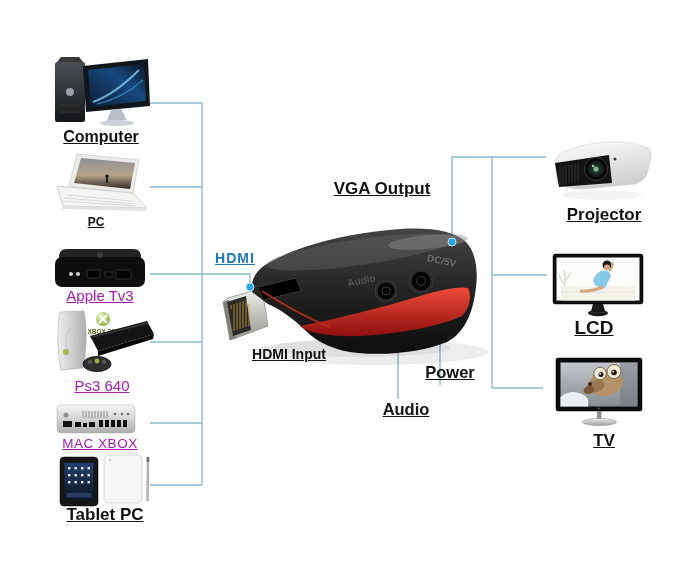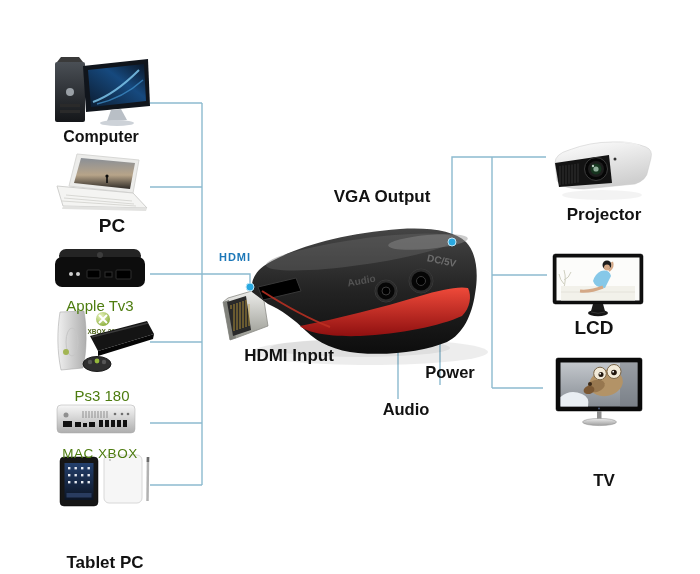--- a/index.html
+++ b/index.html
@@ -3,23 +3,23 @@
 <meta charset="utf-8">
 <style>
   html,body{margin:0;padding:0;background:#fff;}
   .canvas{
     position:relative;width:700px;height:574px;background:#ffffff;overflow:hidden;
     font-family:"Liberation Sans",sans-serif;
   }
   svg.scene{position:absolute;left:0;top:0;}
   .label{
     position:absolute;transform:translateX(-50%);white-space:nowrap;
-    color:#121212;font-weight:bold;line-height:1.1;
+    color:#121212;font-weight:bold;line-height:1.1;text-decoration:underline;
   }
-  .lbl-reg{font-weight:normal;color:#4d7c0f;margin-top:10px;}
+  .lbl-reg{font-weight:normal;color:#a21caf;}
   .lbl-hdmi{color:#1c77b8;letter-spacing:1px;}
   svg text{font-family:"Liberation Sans",sans-serif;}
 </style>
 </head>
 <body>
 
 <div class="canvas">
 
   <svg class="scene" width="700" height="574" viewBox="0 0 700 574">
     <defs>
@@ -275,29 +275,29 @@
 
       <text x="362" y="284" font-size="10" font-weight="bold" fill="#535353" text-anchor="middle" transform="rotate(-10 362 284)">Audio</text>
       <text x="441" y="264" font-size="10" font-weight="bold" fill="#6d6d6d" text-anchor="middle" transform="rotate(12 441 264)">DC/5V</text>
     </g>
 
     <circle cx="250" cy="287" r="4" fill="#29a8e0" stroke="#bfe6f7" stroke-width="1"></circle>
     <circle cx="452" cy="242" r="4" fill="#29a8e0" stroke="#bfe6f7" stroke-width="1"></circle>
   </svg>
 
   <div class="label" style="left:101px;top:128px;font-size:16px;">Computer</div>
-  <div class="label" style="left:112px;top:216px;font-size:19px;">PC</div>
+  <div class="label" style="left:96px;top:216px;font-size:12px;">PC</div>
   <div class="label lbl-reg" style="left:100px;top:288px;font-size:15px;">Apple Tv3</div>
-  <div class="label lbl-reg" style="left:102px;top:378px;font-size:15px;">Ps3 180</div>
+  <div class="label lbl-reg" style="left:102px;top:378px;font-size:15px;">Ps3 640</div>
   <div class="label lbl-reg" style="left:100px;top:437px;font-size:13.5px;letter-spacing:0.5px;">MAC XBOX</div>
-  <div class="label" style="left:105px;top:506px;font-size:17px;margin-top:48px;">Tablet PC</div>
-
-  <div class="label" style="left:382px;top:188px;font-size:17px;">VGA Output</div>
-  <div class="label lbl-hdmi" style="left:235px;top:251px;font-size:11px;">HDMI</div>
-  <div class="label" style="left:289px;top:347px;font-size:17px;">HDMI Input</div>
+  <div class="label" style="left:105px;top:506px;font-size:17px;">Tablet PC</div>
+
+  <div class="label" style="left:382px;top:180px;font-size:17px;">VGA Output</div>
+  <div class="label lbl-hdmi" style="left:235px;top:251px;font-size:14px;">HDMI</div>
+  <div class="label" style="left:289px;top:347px;font-size:14px;">HDMI Input</div>
   <div class="label" style="left:406px;top:400px;font-size:16.5px;">Audio</div>
   <div class="label" style="left:450px;top:363px;font-size:16.5px;">Power</div>
 
   <div class="label" style="left:604px;top:206px;font-size:17px;text-align:right;">Projector</div>
   <div class="label" style="left:594px;top:318px;font-size:19px;">LCD</div>
-  <div class="label" style="left:604px;top:432px;font-size:17px;margin-top:40px;">TV</div>
+  <div class="label" style="left:604px;top:432px;font-size:17px;">TV</div>
 
 </div>
 
 </body></html>

